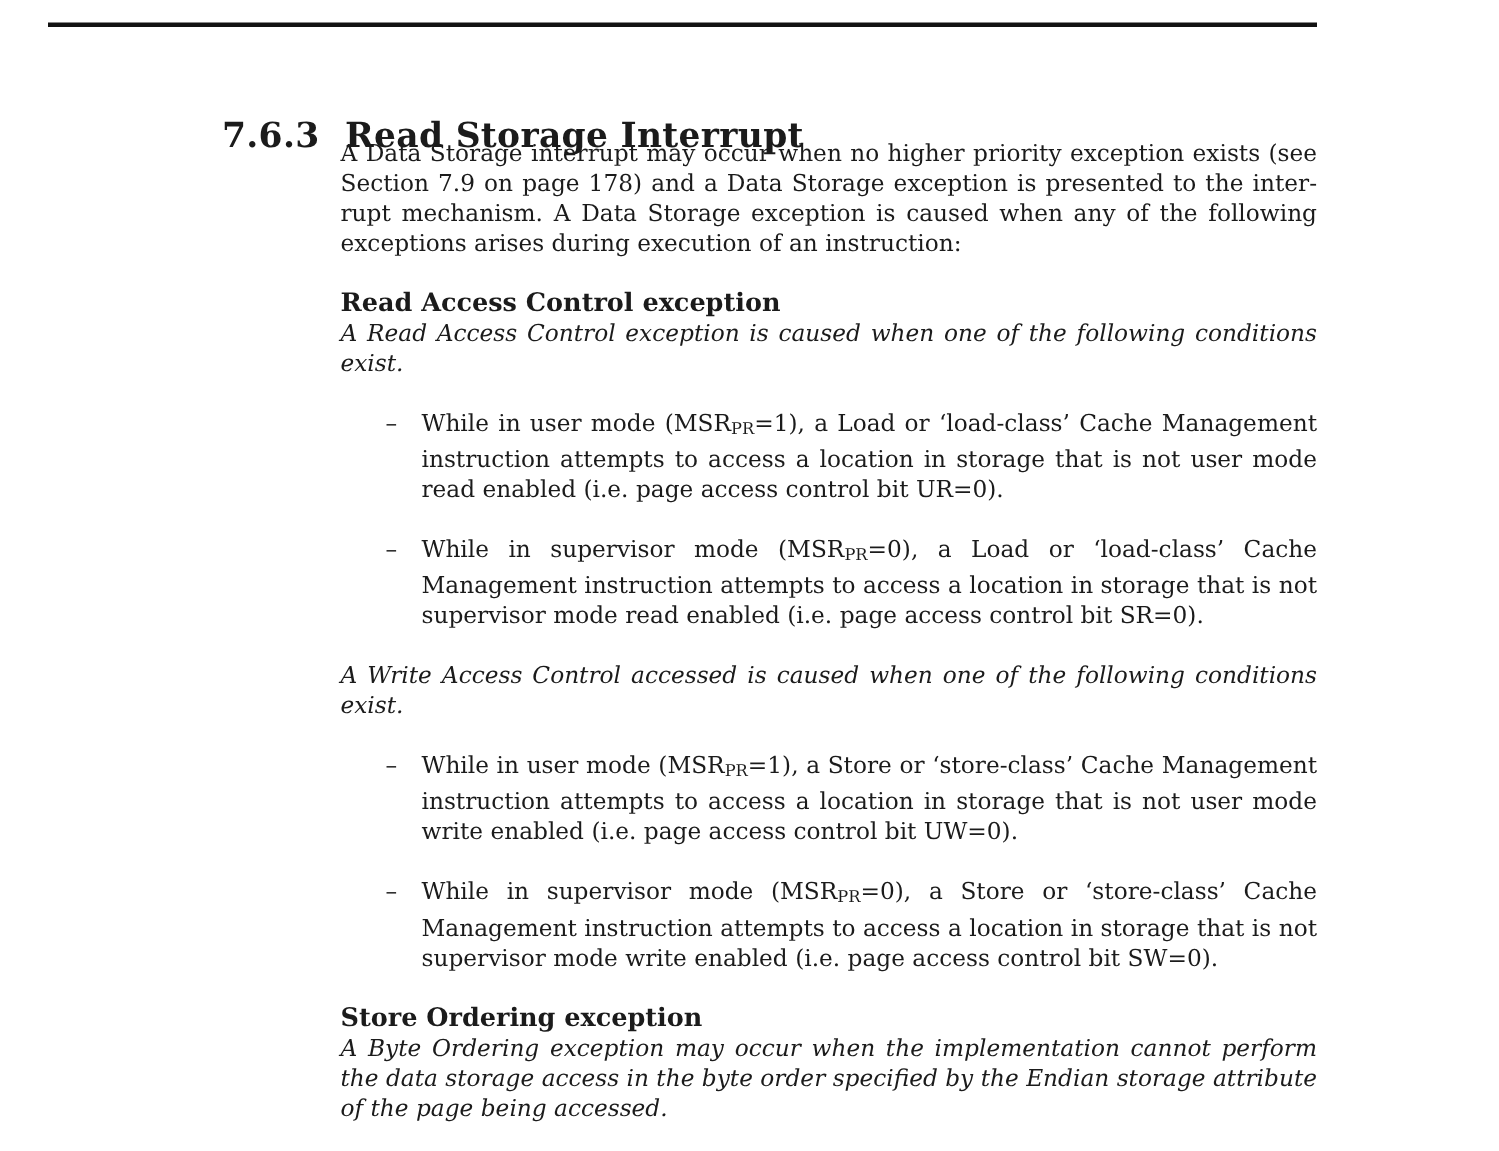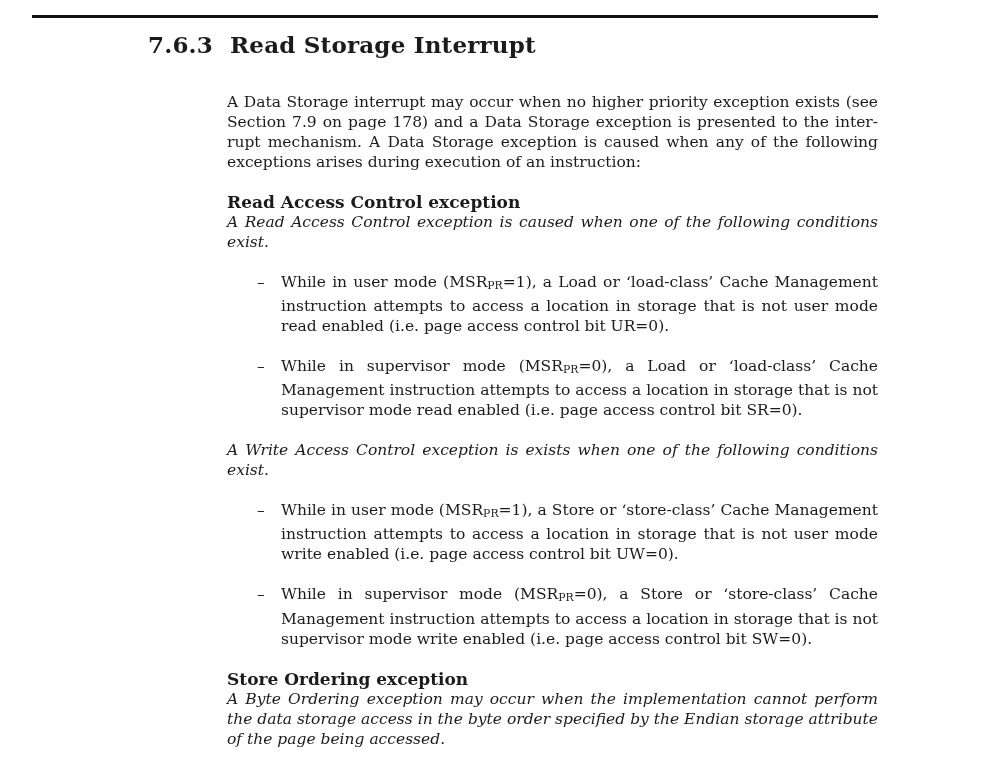--- a/index.html
+++ b/index.html
@@ -34,20 +34,21 @@
     margin: 0;
     font-size: 23px;
     line-height: 28px;
     font-weight: bold;
     letter-spacing: 0.2px;
     white-space: nowrap;
   }
   .heading .num {
     display: inline-block;
     margin-right: 17px;
+    margin-top: 46px;
   }
   .content {
     position: absolute;
     left: 227px;
     top: 92px;
     width: 651px;
     font-size: 15.5px;
     line-height: 20px;
   }
   p.para {
@@ -100,21 +101,21 @@
           <div class="bullet">
             <span class="dash">–</span>
             <p class="bullet-text"><span>While in user mode (MSR</span><span class="sub">PR</span><span>=1), a </span><span class="i">Load</span><span> or ‘load-class’ </span><span class="i">Cache Management</span><span> instruction attempts to access a location in storage that is not user mode read enabled (i.e. page access control bit UR=0).</span></p>
           </div>
           <div class="bullet">
             <span class="dash">–</span>
             <p class="bullet-text"><span>While in supervisor mode (MSR</span><span class="sub">PR</span><span>=0), a </span><span class="i">Load</span><span> or ‘load-class’ </span><span class="i">Cache Management</span><span> instruction attempts to access a location in storage that is not supervisor mode read enabled (i.e. page access control bit SR=0).</span></p>
           </div>
         </div>
         <div class="section">
-          <p class="para sec-body">A Write Access Control exception is exists when one of the following conditions exist.</p>
+          <p class="para sec-body">A Write Access Control accessed is caused when one of the following conditions exist.</p>
           <div class="bullet">
             <span class="dash">–</span>
             <p class="bullet-text"><span>While in user mode (MSR</span><span class="sub">PR</span><span>=1), a </span><span class="i">Store</span><span> or ‘store-class’ </span><span class="i">Cache Management</span><span> instruction attempts to access a location in storage that is not user mode write enabled (i.e. page access control bit UW=0).</span></p>
           </div>
           <div class="bullet">
             <span class="dash">–</span>
             <p class="bullet-text"><span>While in supervisor mode (MSR</span><span class="sub">PR</span><span>=0), a </span><span class="i">Store</span><span> or ‘store-class’ </span><span class="i">Cache Management</span><span> instruction attempts to access a location in storage that is not supervisor mode write enabled (i.e. page access control bit SW=0).</span></p>
           </div>
         </div>
         <div class="section">

